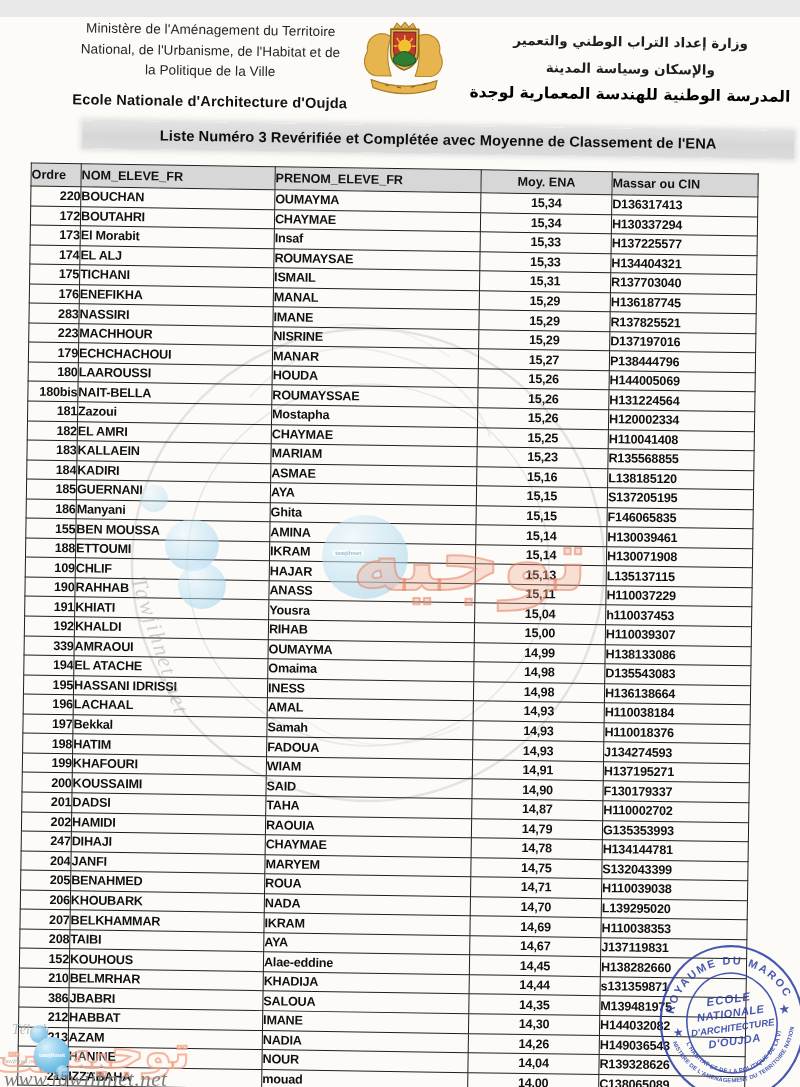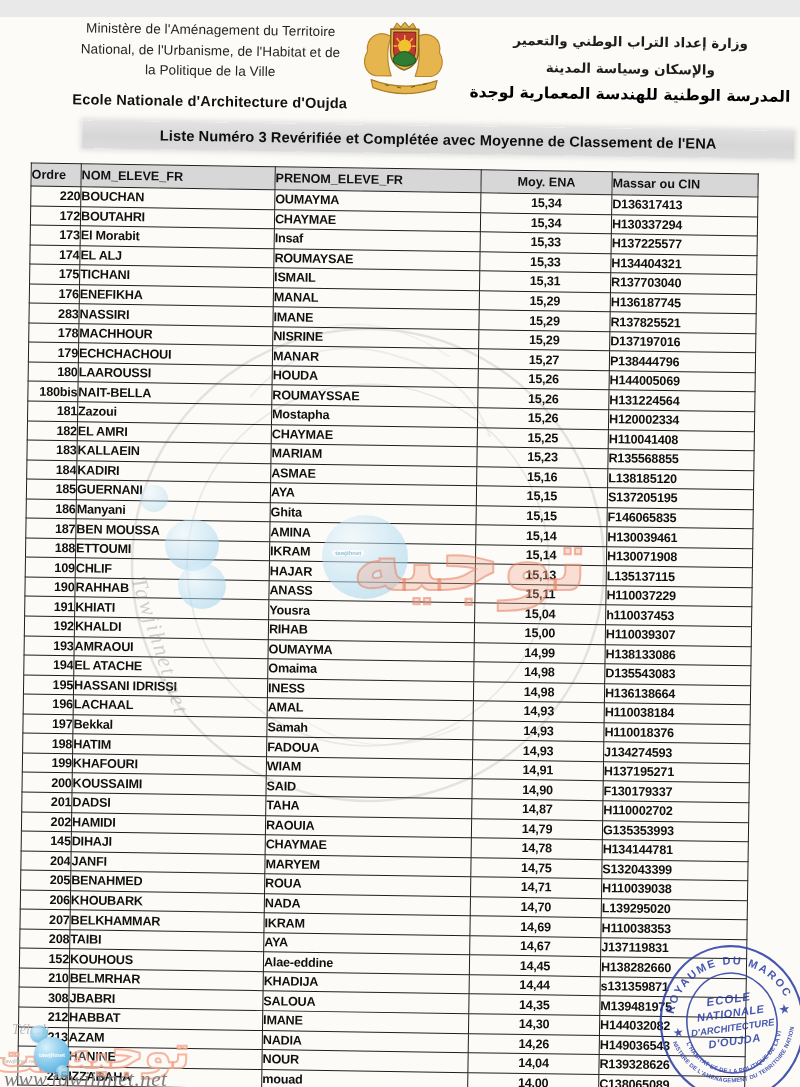--- a/index.html
+++ b/index.html
@@ -208,21 +208,21 @@
 
     <tr>
       <td class="c-ordre">283</td>
       <td class="c-nom">NASSIRI</td>
       <td class="c-prenom">IMANE</td>
       <td class="c-moy">15,29</td>
       <td class="c-massar">R137825521</td>
     </tr>
 
     <tr>
-      <td class="c-ordre">178</td>
+      <td class="c-ordre">223</td>
       <td class="c-nom">MACHHOUR</td>
       <td class="c-prenom">NISRINE</td>
       <td class="c-moy">15,29</td>
       <td class="c-massar">D137197016</td>
     </tr>
 
     <tr>
       <td class="c-ordre">179</td>
       <td class="c-nom">ECHCHACHOUI</td>
       <td class="c-prenom">MANAR</td>
@@ -288,21 +288,21 @@
 
     <tr>
       <td class="c-ordre">186</td>
       <td class="c-nom">Manyani</td>
       <td class="c-prenom">Ghita</td>
       <td class="c-moy">15,15</td>
       <td class="c-massar">F146065835</td>
     </tr>
 
     <tr>
-      <td class="c-ordre">187</td>
+      <td class="c-ordre">155</td>
       <td class="c-nom">BEN MOUSSA</td>
       <td class="c-prenom">AMINA</td>
       <td class="c-moy">15,14</td>
       <td class="c-massar">H130039461</td>
     </tr>
 
     <tr>
       <td class="c-ordre">188</td>
       <td class="c-nom">ETTOUMI</td>
       <td class="c-prenom">IKRAM</td>
@@ -336,21 +336,21 @@
 
     <tr>
       <td class="c-ordre">192</td>
       <td class="c-nom">KHALDI</td>
       <td class="c-prenom">RIHAB</td>
       <td class="c-moy">15,00</td>
       <td class="c-massar">H110039307</td>
     </tr>
 
     <tr>
-      <td class="c-ordre">193</td>
+      <td class="c-ordre">339</td>
       <td class="c-nom">AMRAOUI</td>
       <td class="c-prenom">OUMAYMA</td>
       <td class="c-moy">14,99</td>
       <td class="c-massar">H138133086</td>
     </tr>
 
     <tr>
       <td class="c-ordre">194</td>
       <td class="c-nom">EL ATACHE</td>
       <td class="c-prenom">Omaima</td>
@@ -416,21 +416,21 @@
 
     <tr>
       <td class="c-ordre">202</td>
       <td class="c-nom">HAMIDI</td>
       <td class="c-prenom">RAOUIA</td>
       <td class="c-moy">14,79</td>
       <td class="c-massar">G135353993</td>
     </tr>
 
     <tr>
-      <td class="c-ordre">145</td>
+      <td class="c-ordre">247</td>
       <td class="c-nom">DIHAJI</td>
       <td class="c-prenom">CHAYMAE</td>
       <td class="c-moy">14,78</td>
       <td class="c-massar">H134144781</td>
     </tr>
 
     <tr>
       <td class="c-ordre">204</td>
       <td class="c-nom">JANFI</td>
       <td class="c-prenom">MARYEM</td>
@@ -480,21 +480,21 @@
 
     <tr>
       <td class="c-ordre">210</td>
       <td class="c-nom">BELMRHAR</td>
       <td class="c-prenom">KHADIJA</td>
       <td class="c-moy">14,44</td>
       <td class="c-massar">s131359871</td>
     </tr>
 
     <tr>
-      <td class="c-ordre">308</td>
+      <td class="c-ordre">386</td>
       <td class="c-nom">JBABRI</td>
       <td class="c-prenom">SALOUA</td>
       <td class="c-moy">14,35</td>
       <td class="c-massar">M139481975</td>
     </tr>
 
     <tr>
       <td class="c-ordre">212</td>
       <td class="c-nom">HABBAT</td>
       <td class="c-prenom">IMANE</td>

